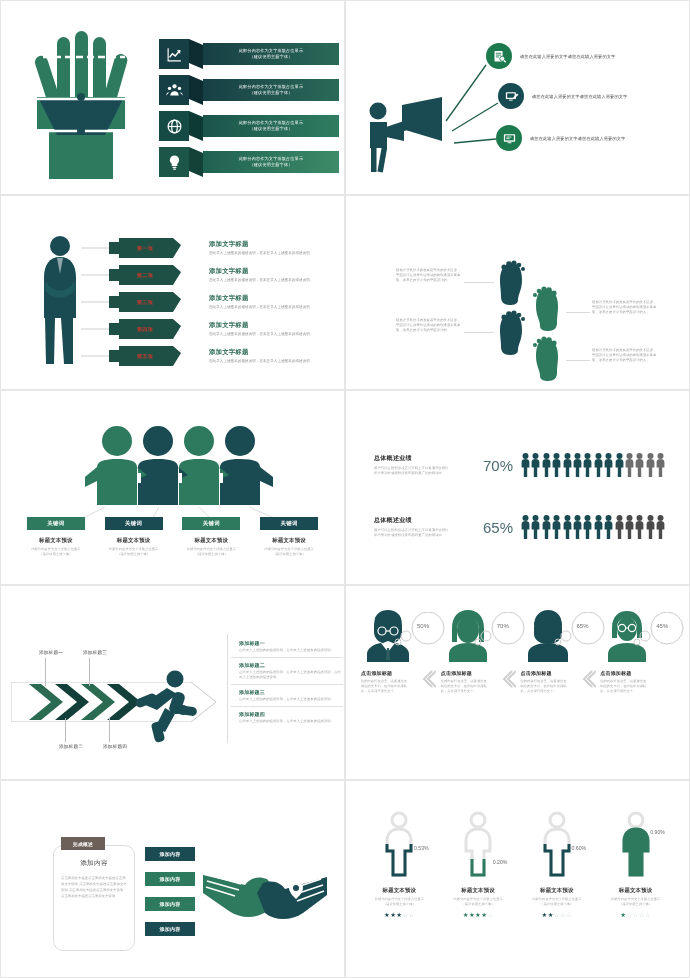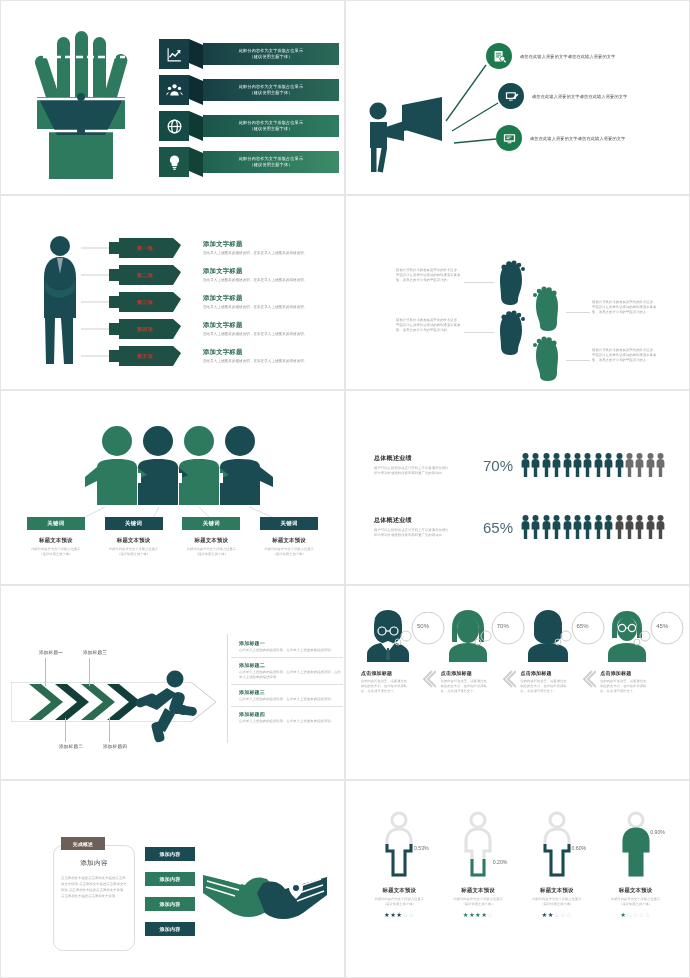--- a/index.html
+++ b/index.html
@@ -63,21 +63,21 @@
   .p2-txt { font-size:4.2px; color:#444; white-space:nowrap; letter-spacing:.15px; }
 
   
   .p3-rows { position:absolute; left:100px; top:32px; width:240px; }
   .p3-row { display:flex; align-items:center; height:23px; margin-bottom:4px; }
   .p3-tagwrap { position:relative; width:72px; height:20px; flex:0 0 72px; }
   .p3-tag-txt {
     position:absolute; inset:0; display:flex; align-items:center; justify-content:center;
     color:#c0392b; font-size:5px; font-weight:bold; letter-spacing:.3px; z-index:2;
   }
-  .p3-body { margin-left:22px; flex:1; }
+  .p3-body { margin-left:28px; flex:1; }
   .p3-h { font-size:6.4px; color:#2d6a55; font-weight:bold; letter-spacing:.2px; }
   .p3-p { font-size:3.5px; color:#8a8a8a; margin-top:1.5px; letter-spacing:.1px; }
 
   
   .p4-note { position:absolute; font-size:3.3px; color:#9a9a9a; line-height:1.55; width:66px; letter-spacing:.1px; }
   .p4-line { position:absolute; height:1px; background:#d9d9d9; }
 
   
   .p5-cols { position:absolute; left:8px; right:8px; top:112px; display:flex; }
   .p5-col { flex:1; text-align:center; padding:0 4px; }

